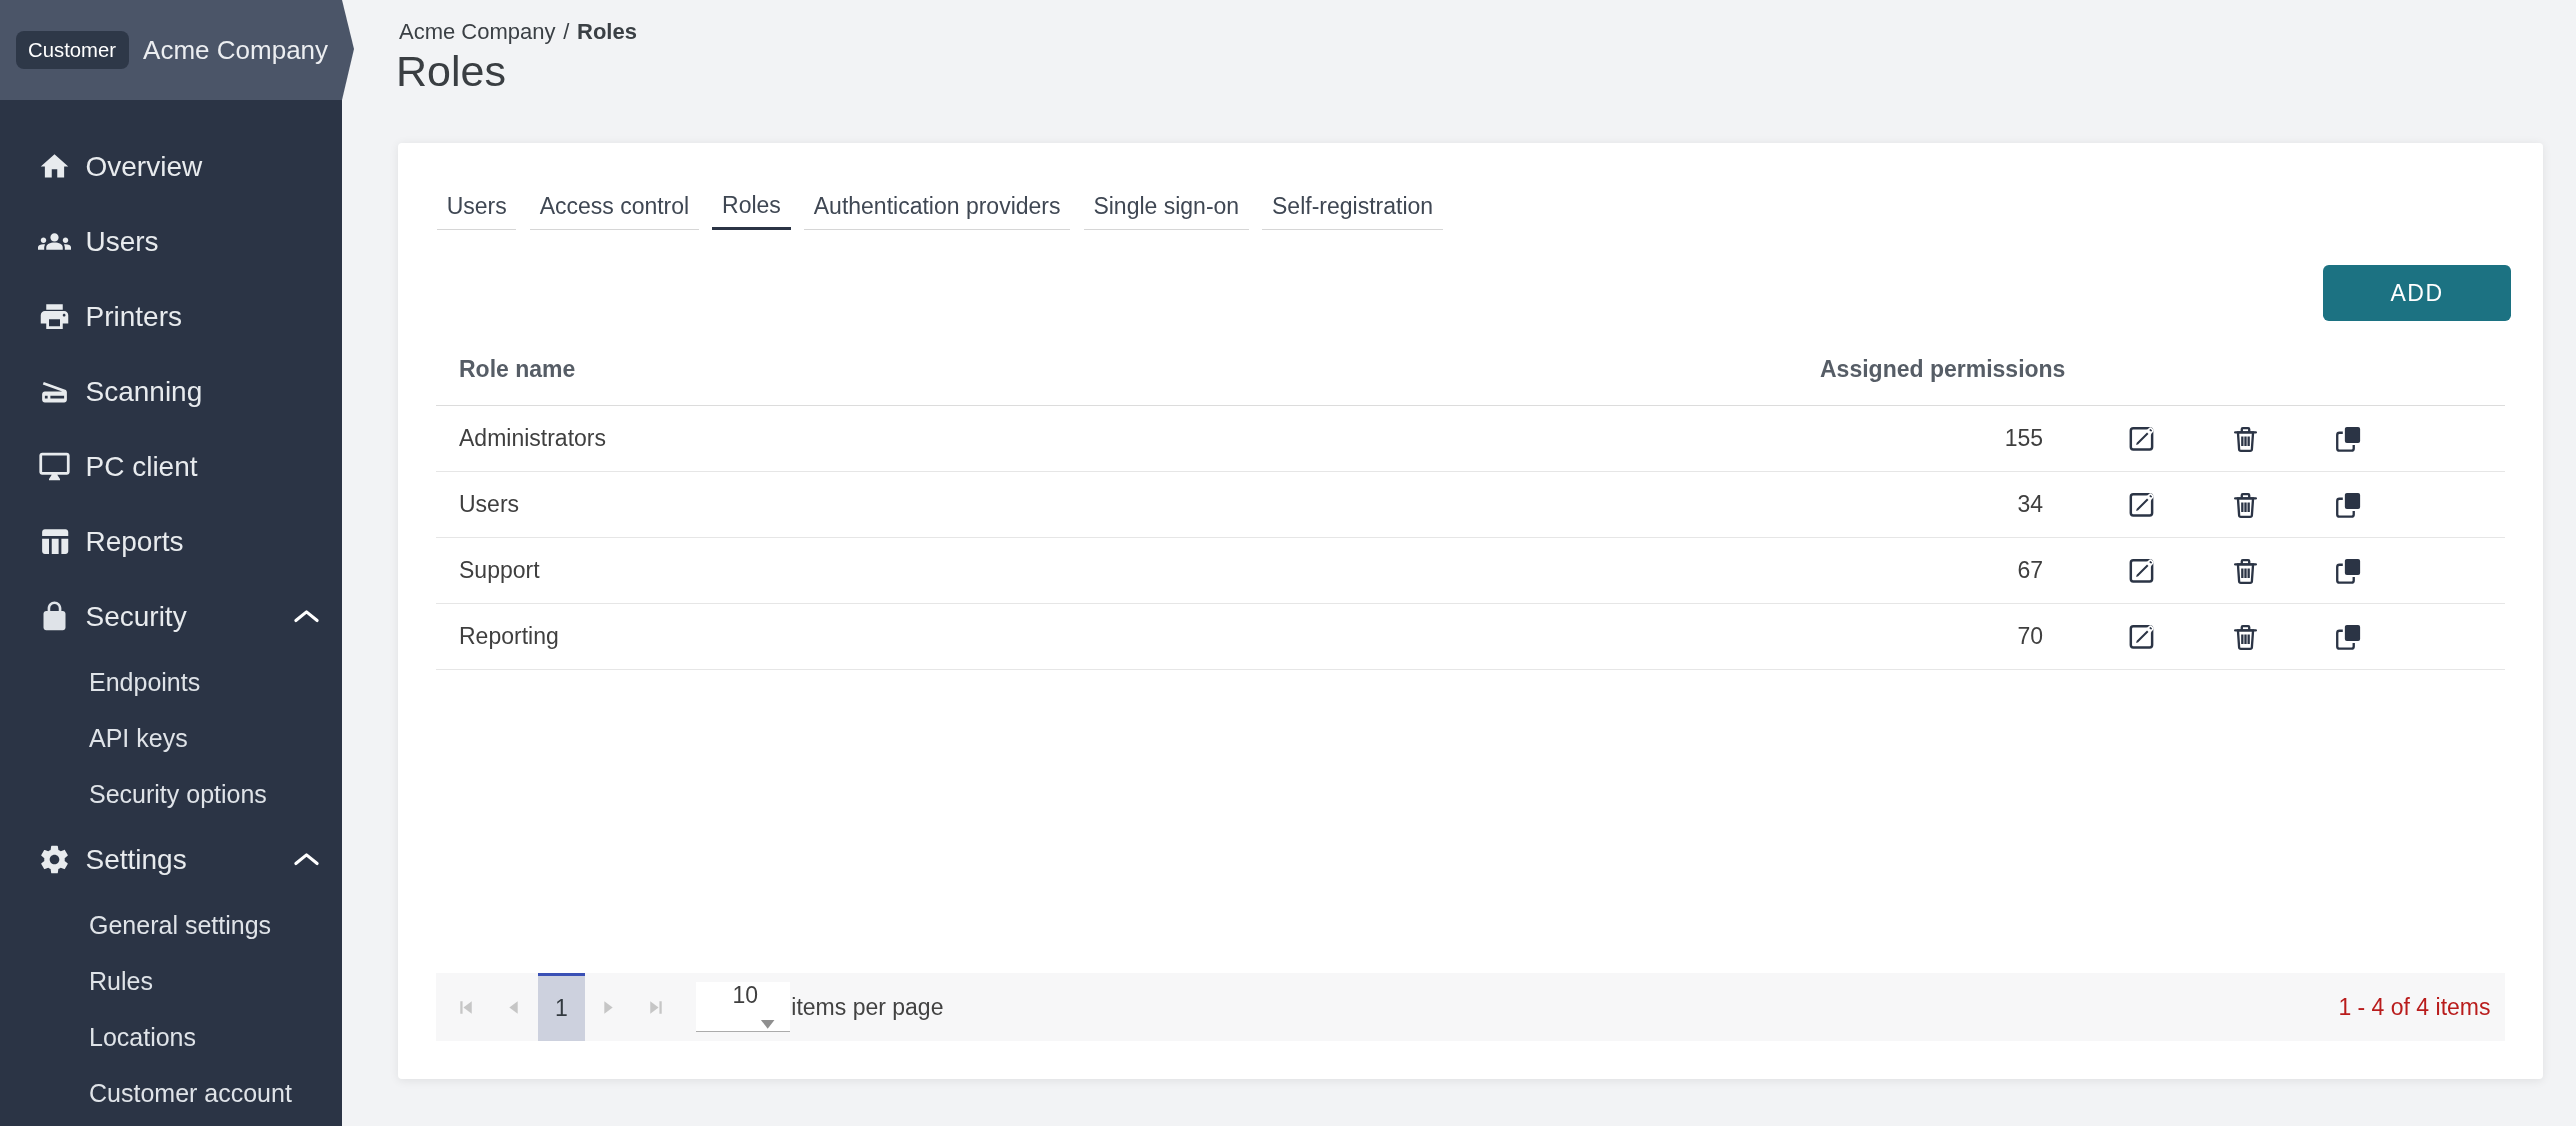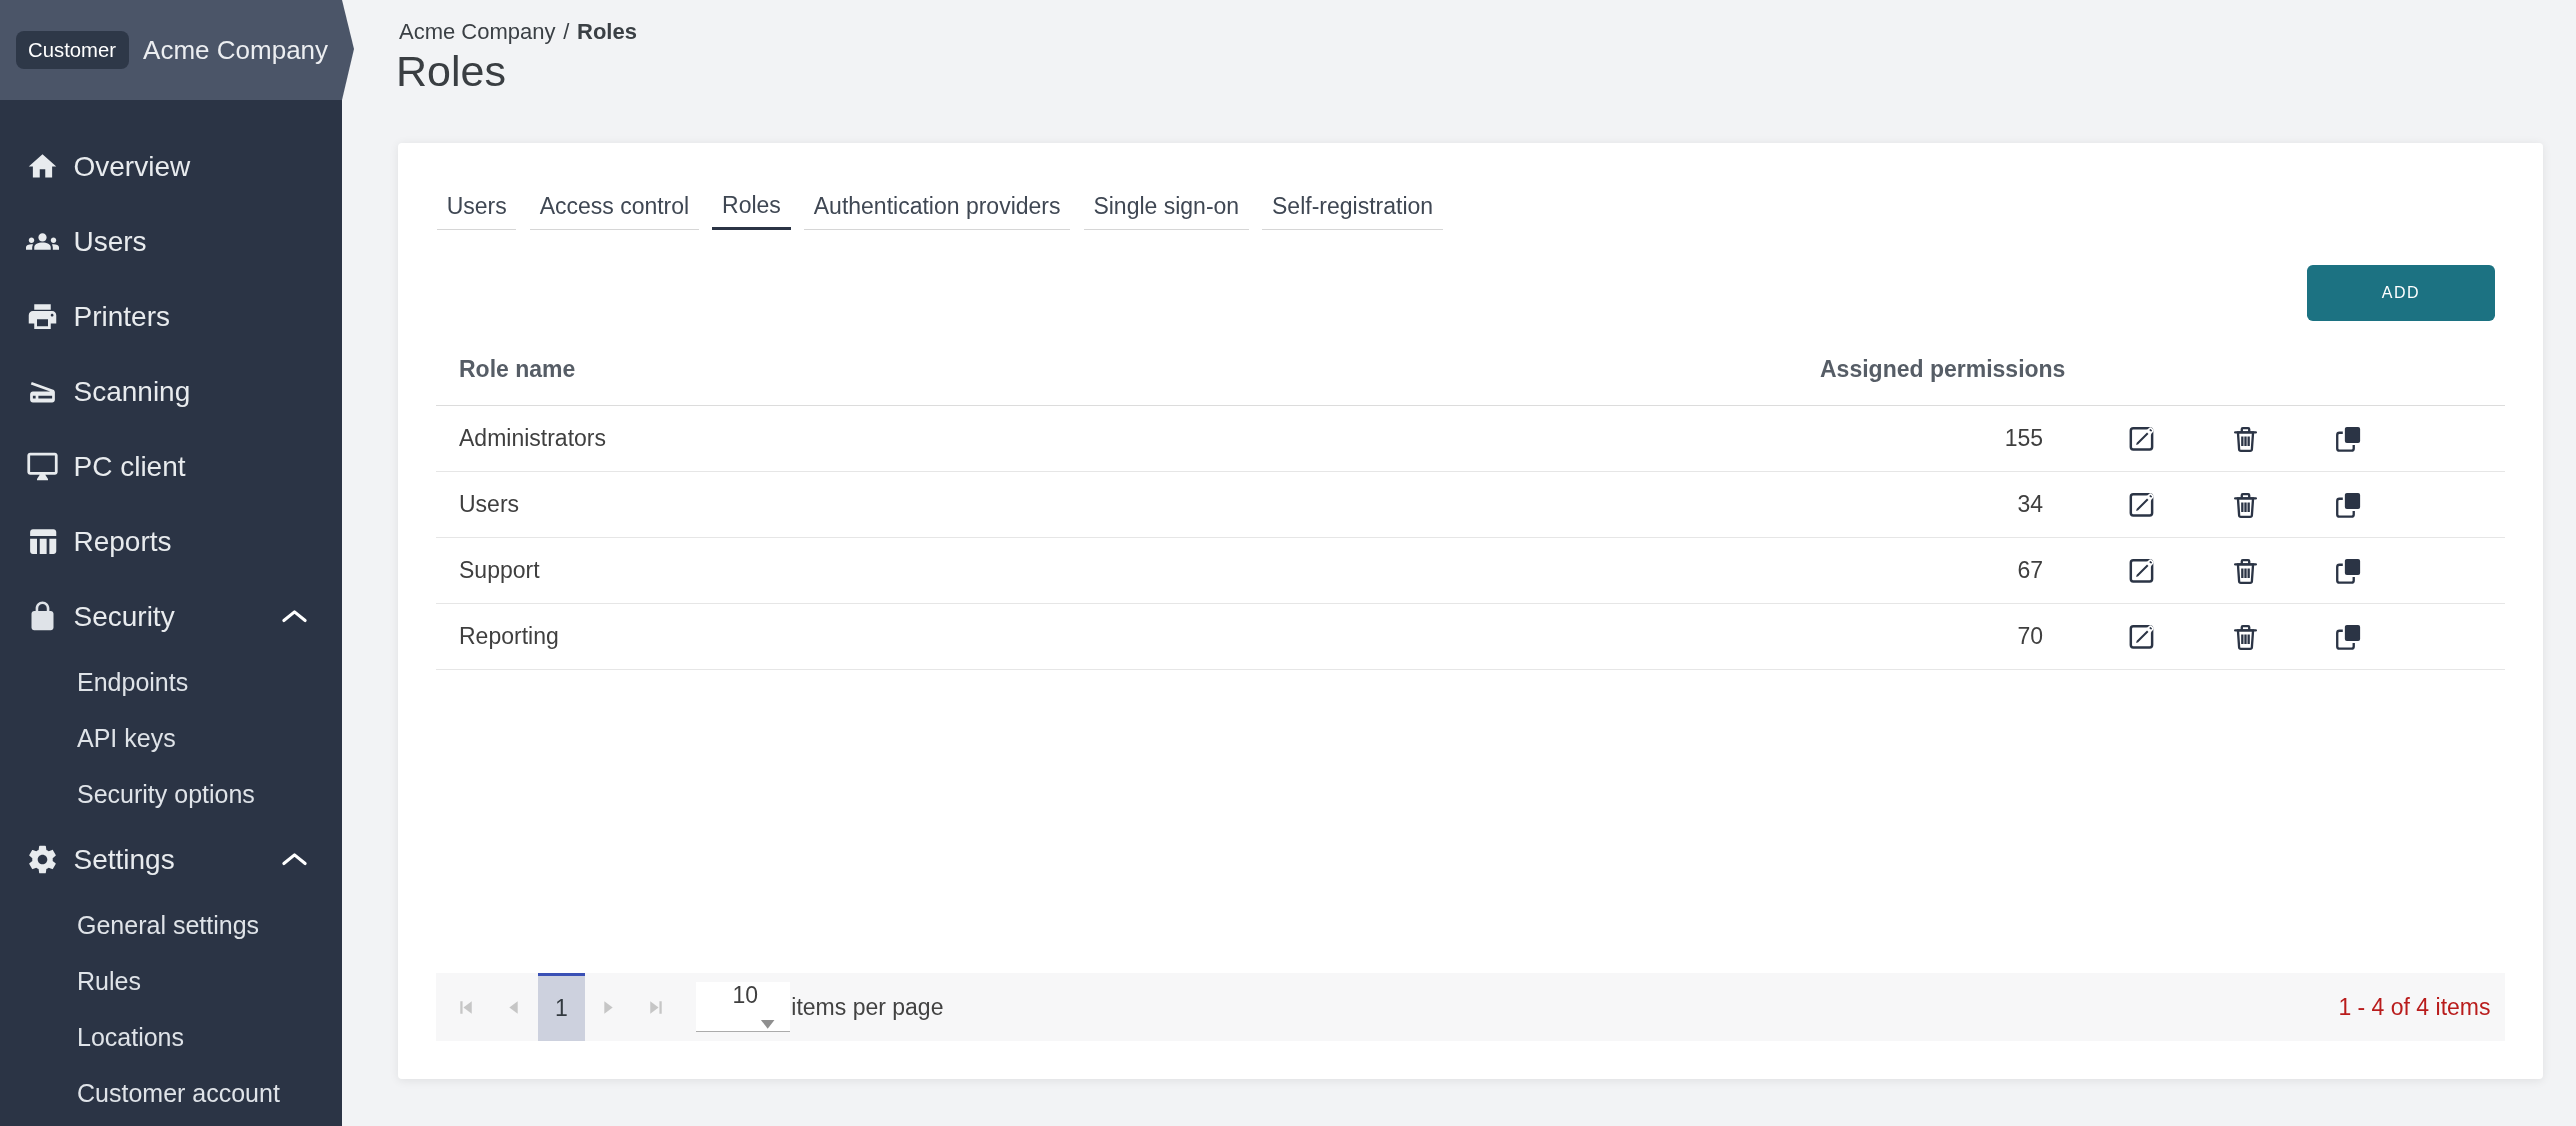--- a/index.html
+++ b/index.html
@@ -7,21 +7,21 @@
   body { font-family:"Liberation Sans","DejaVu Sans",sans-serif; background:#f2f3f5; position:relative; color:#3c4043; }
 
   
   .sidebar { position:absolute; left:0; top:0; width:342px; height:1127px; background:#2b3445; z-index:1; }
   .app-header { position:absolute; left:0; top:0; width:354px; height:100px; background:#4b5568;
     clip-path:polygon(0 0, 342px 0, 354px 49px, 342px 100px, 0 100px);
     display:flex; align-items:center; padding-left:15.5px; z-index:3; }
   .customer-badge { background:#2e3848; color:#ffffff; font-size:20.3px; line-height:1; padding:8.7px 12.6px; border-radius:8px; }
   .company-name { color:#eceef1; font-size:26px; margin-left:14.5px; }
 
-  .nav { position:absolute; top:129px; left:0; width:342px; z-index:2; }
+  .nav { position:absolute; top:129px; left:12px; width:342px; z-index:2; }
   .nav-item { height:75px; display:flex; align-items:center; padding:0 33px 0 26px; color:#e8ebee; font-size:28px; cursor:pointer; }
   .nav-item .nav-icon { width:33px; height:33px; margin-right:14.5px; flex:0 0 33px; display:flex; align-items:center; }
   .nav-item svg { display:block; }
   .nav-chevron { margin-left:auto; }
   .nav-subitem { height:56px; display:flex; align-items:center; padding-left:77px; font-size:25px; color:#dfe3e8; cursor:pointer; }
 
   
   .breadcrumb { position:absolute; left:399px; top:19.3px; font-size:22px; color:#3b4045; z-index:2; }
   .breadcrumb .crumb-parent { cursor:pointer; }
   .breadcrumb .crumb-sep { margin:0 7.7px; }
@@ -32,22 +32,22 @@
   .card { position:absolute; left:398px; top:143px; width:2145px; height:936px; background:#ffffff; border-radius:3.9px;
     box-shadow:0 1.9px 9.7px rgba(0,0,0,0.08); z-index:2; }
 
   
   .tabs { position:absolute; left:39px; top:41px; display:flex; }
   .tab { height:46px; display:flex; align-items:center; padding:0 9.7px; margin-right:13.5px; font-size:23px; color:#3f4753;
     border-bottom:1.9px solid #d6d6d6; cursor:pointer; }
   .tab.active { border-bottom:3.9px solid #2b3445; }
 
   
-  .add-button { position:absolute; top:122px; right:48px; width:188px; height:56px; background:#1c7282; color:#ffffff;
-    font-size:16px; letter-spacing:1.5px; border:none; border-radius:5.8px; cursor:pointer; font-family:inherit; }
+  .add-button { position:absolute; top:122px; right:32px; width:188px; height:56px; background:#1c7282; color:#ffffff;
+    font-size:23px; letter-spacing:1.5px; border:none; border-radius:5.8px; cursor:pointer; font-family:inherit; }
 
   
   .grid { position:absolute; left:38px; right:38px; top:190px; }
   .grid-header { display:flex; height:73px; align-items:center; border-bottom:1px solid #dcdcdc; }
   .grid-header .hcell { font-size:23px; font-weight:600; color:#565d66; }
   .col-name { flex:1; padding-left:23px; }
   .col-perms { width:269px; padding-left:23px; }
   .grid-row .col-perms { padding-left:0; padding-right:23px; text-align:right; }
   .col-actions { width:439px; display:flex; align-items:center; padding-left:60px; }
   .grid-row { display:flex; height:66px; align-items:center; border-bottom:1px solid #e6e6e6; font-size:23px; color:#3f3f3f; }

